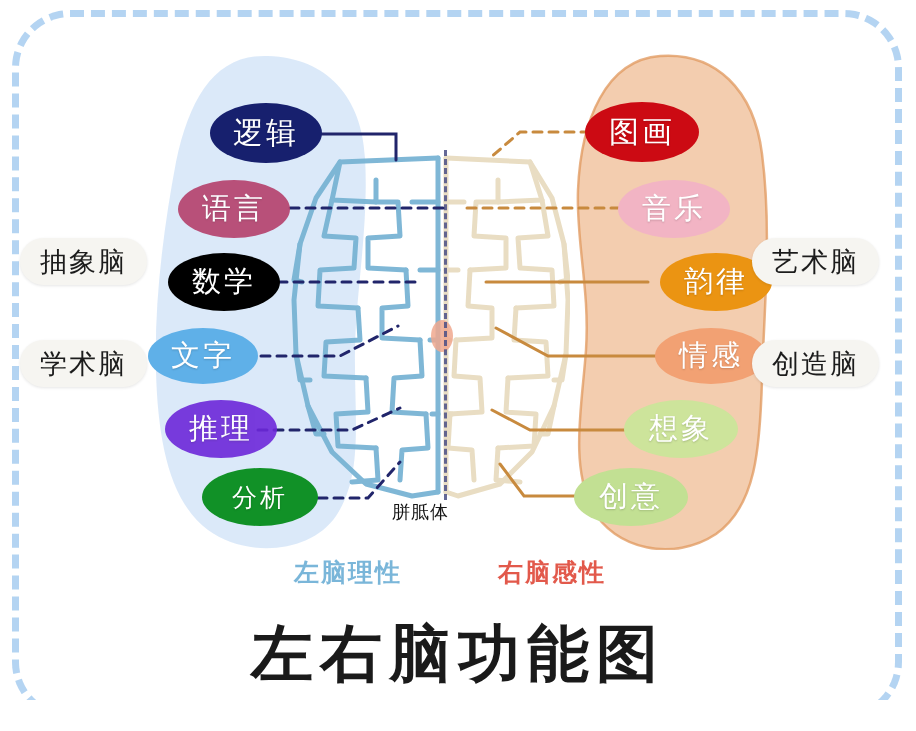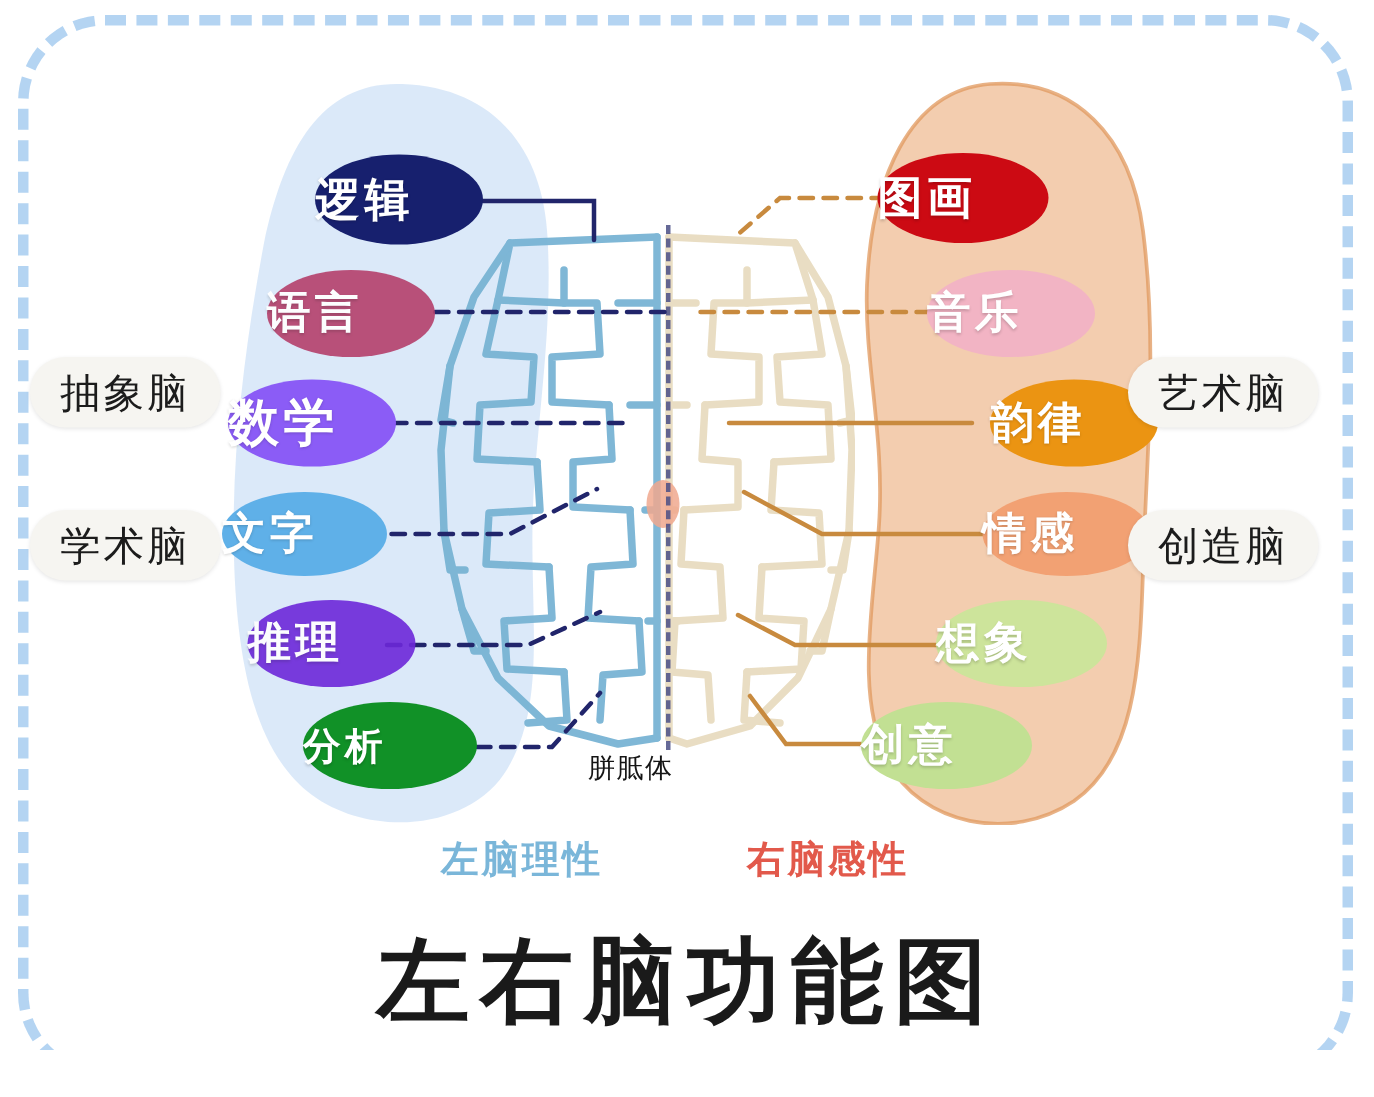--- a/index.html
+++ b/index.html
@@ -62,23 +62,24 @@
     height: 350px;
     border-left: 3px dashed #4b4f86;
     opacity: .85;
   }
 
   
   .pill {
     position: absolute;
     display: flex;
     align-items: center;
+    justify-content: center;
     border-radius: 50%;
     color: #ffffff;
-    font-weight: 700;
+    font-weight: 400;
     letter-spacing: 3px;
     text-shadow: 0 1px 2px rgba(0,0,0,.18);
     user-select: none;
   }
 
   
   .capsule {
     position: absolute;
     display: flex;
     align-items: center;
@@ -232,21 +233,21 @@
       </g>
     </g>
   </svg>
 
   <div class="pill" style="left:210px;top:103px;width:112px;height:60px;font-size:30px;background:#17206e">
     <span>逻辑</span>
   </div>
   <div class="pill" style="left:178px;top:180px;width:112px;height:58px;font-size:29px;background:#b6446f;opacity:.92">
     <span>语言</span>
   </div>
-  <div class="pill" style="left:152px;top:253px;width:112px;height:58px;font-size:34px;background:#8b5cf6">
+  <div class="pill" style="left:168px;top:253px;width:112px;height:58px;font-size:29px;background:#000000">
     <span>数学</span>
   </div>
   <div class="pill" style="left:148px;top:328px;width:110px;height:56px;font-size:29px;background:#5fb0e8">
     <span>文字</span>
   </div>
   <div class="pill" style="left:165px;top:400px;width:112px;height:58px;font-size:29px;background:#6d28d9;opacity:.9">
     <span>推理</span>
   </div>
   <div class="pill" style="left:202px;top:468px;width:116px;height:58px;font-size:25px;background:#119127">
     <span>分析</span>

